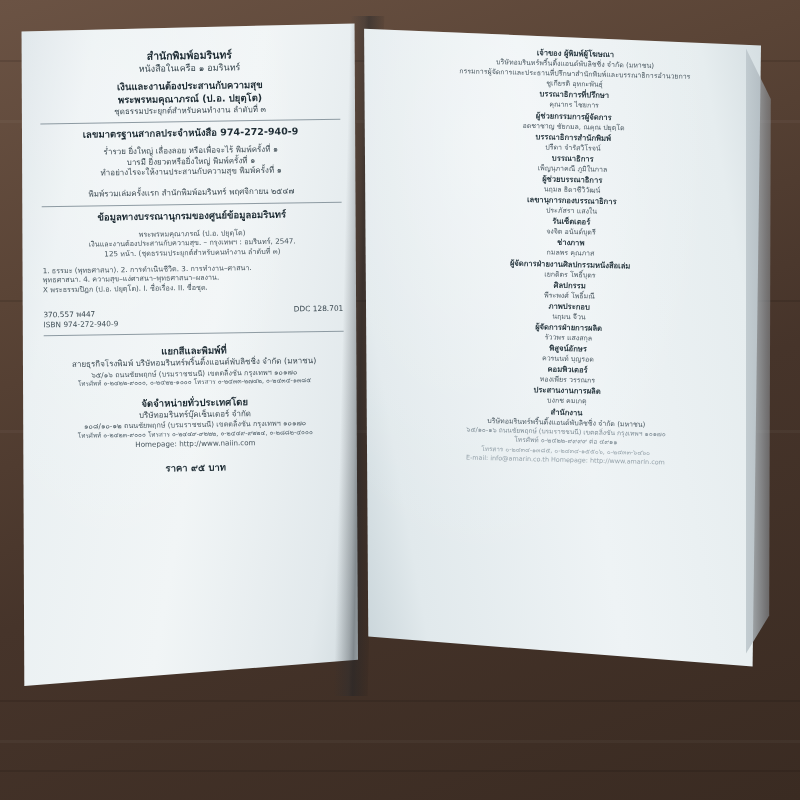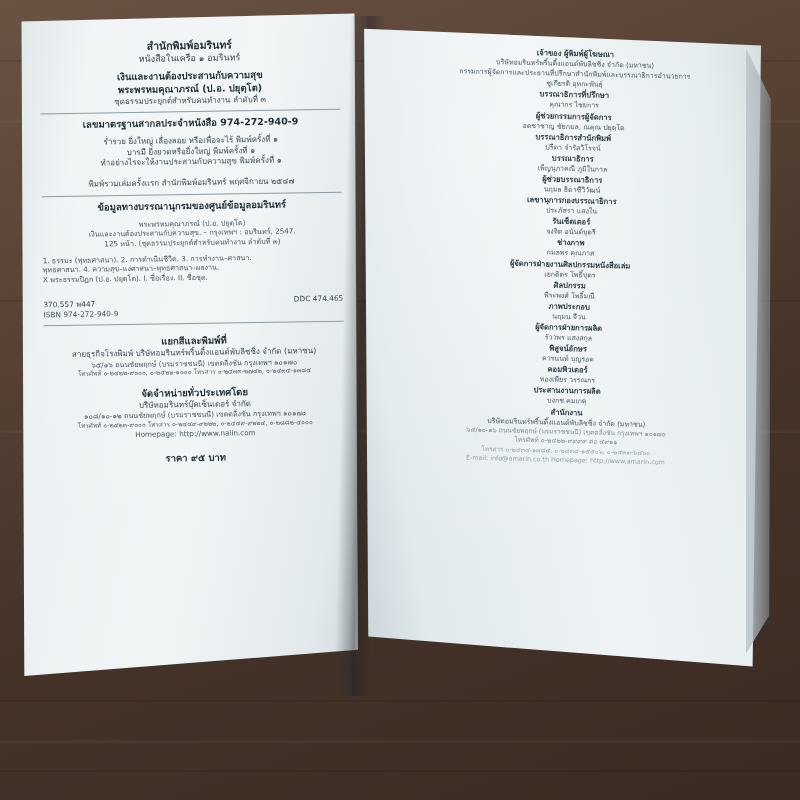--- a/index.html
+++ b/index.html
@@ -38,21 +38,21 @@
     height: 700px;
   }
 
   .page {
     position: absolute;
     background: #e8eef0;
   }
 
   
   #page-left {
-    left: 8px; top: 2px;
+    left: 8px; top: 12px;
     width: 344px; height: 672px;
     background: linear-gradient(100deg, #d9e2e6 0%, #eaf0f2 18%, #f1f5f6 55%, #e2e9ec 88%, #cfd9dd 100%);
     clip-path: polygon(2.2% 2.0%, 99.0% 0.8%, 100% 95.5%, 3.0% 99.4%);
     box-shadow: 0 8px 22px rgba(0,0,0,0.45);
   }
   #page-right {
     left: 356px; top: 16px;
     width: 420px; height: 668px;
     background: linear-gradient(260deg, #cfd9dd 0%, #e6edef 16%, #eef3f5 50%, #e1e9ec 86%, #c6d2d7 100%);
     clip-path: polygon(0.5% 1.0%, 95.0% 3.5%, 93.0% 96.5%, 1.5% 92.0%);
@@ -182,21 +182,21 @@
         <span class="line body-sm">125 หน้า. (ชุดธรรมประยุกต์สำหรับคนทำงาน ลำดับที่ ๓)</span>
         <div class="spacer-6"></div>
         <span class="line body-sm left">1. ธรรมะ (พุทธศาสนา).   2. การดำเนินชีวิต.   3. การทำงาน–ศาสนา.</span>
         <span class="line body-sm left">พุทธศาสนา.   4. ความสุข–แง่ศาสนา–พุทธศาสนา–ผลงาน.</span>
         <span class="line body-sm left">X พระธรรมปิฎก (ป.อ. ปยุตฺโต).   I. ชื่อเรื่อง.   II. ชื่อชุด.</span>
 
         <div class="spacer-14"></div>
 
         <div style="display:flex; justify-content:space-between; font-size:7.4px; color:#3a4850;">
           <span>370.557  พ447</span>
-          <span>DDC 474.465</span>
+          <span>DDC 128.701</span>
         </div>
         <span class="line left body-sm" style="font-size:7.4px;">ISBN 974-272-940-9</span>
 
         <hr class="rule">
 
         <div class="spacer-6"></div>
 
         <span class="line head">แยกสีและพิมพ์ที่</span>
         <span class="line body">สายธุรกิจโรงพิมพ์ บริษัทอมรินทร์พริ้นติ้งแอนด์พับลิชชิ่ง จำกัด (มหาชน)</span>
         <span class="line body-sm">๖๕/๑๖ ถนนชัยพฤกษ์ (บรมราชชนนี) เขตตลิ่งชัน กรุงเทพฯ ๑๐๑๗๐</span>

